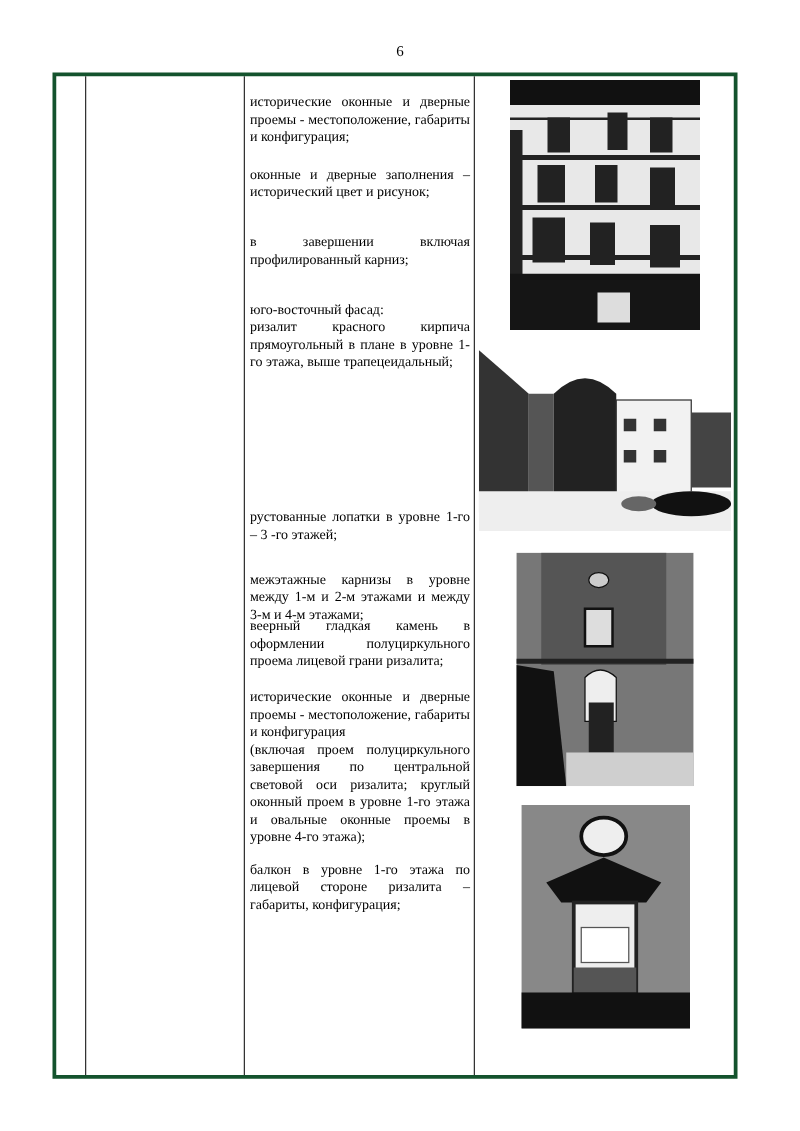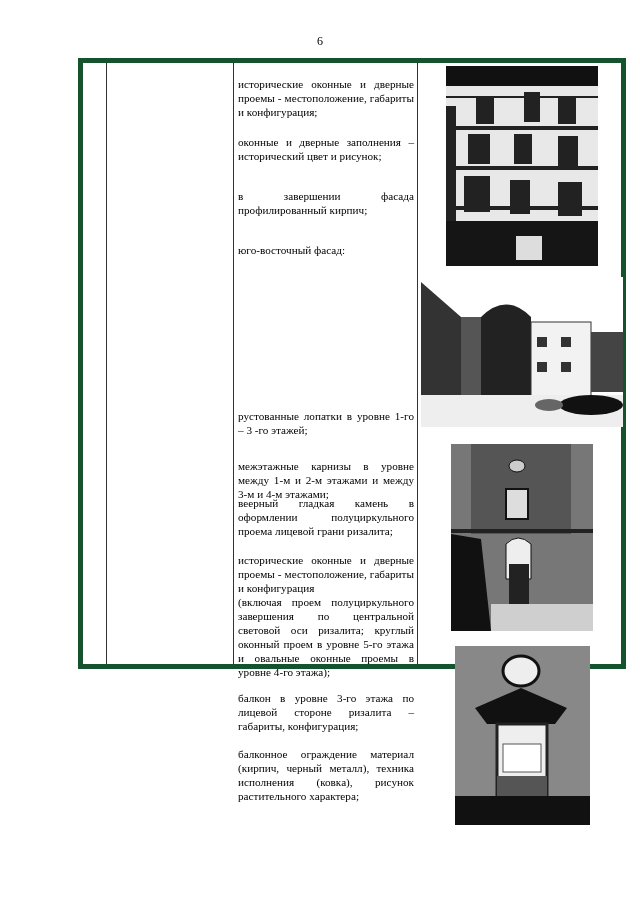--- a/index.html
+++ b/index.html
@@ -1,50 +1,50 @@
 <!DOCTYPE html>
 <html><head>
 <meta charset="utf-8">
 <style>
   html, body { margin:0; padding:0; background:#ffffff; }
   body { width:640px; height:905px; position:relative; overflow:hidden;
          font-family:"Liberation Serif", "DejaVu Serif", serif; color:#000; }
   .page-num { position:absolute; top:34px; left:0; width:640px; text-align:center;
               font-size:12px; }
-  .table { position:absolute; left:42px; top:58px; width:548px; height:611px;
-           border:5px solid #14532d; box-sizing:border-box;margin-left:36px; }
+  .table { position:absolute; left:42px; top:58px; width:548px; height:805px;
+           border:3px solid #14532d; box-sizing:border-box; }
   .vline { position:absolute; top:0; bottom:0; width:0; border-left:1px solid #333; }
   .textcol { position:absolute; left:152px; top:0; width:184px; bottom:0; }
   .p { position:absolute; left:3px; width:176px; font-size:11.2px; line-height:14.1px;
        text-align:justify; text-align-last:left; }
   .photo { position:absolute; overflow:hidden; background:#fff; }
   .photo svg { display:block; width:100%; height:100%; }
 </style>
 </head>
 <body>
 
 <div class="page-num">6</div>
 
 <div class="table">
   <div class="vline" style="left:23px"></div>
   <div class="vline" style="left:150px"></div>
   <div class="vline" style="left:334px"></div>
 
   <div class="textcol">
     <div class="p" style="top:14px">исторические оконные и дверные проемы - местоположение, габариты и конфигурация;</div>
     <div class="p" style="top:72px">оконные и дверные заполнения – исторический цвет и рисунок;</div>
-    <div class="p" style="top:126px">в завершении фасада профилированный кирпич;</div>
+    <div class="p" style="top:126px">в завершении включая профилированный карниз;</div>
     <div class="p" style="top:180px">юго-восточный фасад:</div>
+    <div class="p" style="top:194px">ризалит красного кирпича прямоугольный в плане в уровне 1-го этажа, выше трапецеидальный;</div>
     <div class="p" style="top:346px">рустованные лопатки в уровне 1-го – 3 -го этажей;</div>
     <div class="p" style="top:396px">межэтажные карнизы в уровне между 1-м и 2-м этажами и между 3-м и 4-м этажами;</div>
     <div class="p" style="top:433px">веерный гладкая камень в оформлении полуциркульного проема лицевой грани ризалита;</div>
     <div class="p" style="top:490px">исторические оконные и дверные проемы - местоположение, габариты и конфигурация</div>
-    <div class="p" style="top:532px">(включая проем полуциркульного завершения по центральной световой оси ризалита; круглый оконный проем в уровне 5-го этажа и овальные оконные проемы в уровне 4-го этажа);</div>
-    <div class="p" style="top:628px">балкон в уровне 3-го этажа по лицевой стороне ризалита – габариты, конфигурация;</div>
-    <div class="p" style="top:684px">балконное ограждение материал (кирпич, черный металл), техника исполнения (ковка), рисунок растительного характера;</div>
+    <div class="p" style="top:532px">(включая проем полуциркульного завершения по центральной световой оси ризалита; круглый оконный проем в уровне 1-го этажа и овальные оконные проемы в уровне 4-го этажа);</div>
+    <div class="p" style="top:628px">балкон в уровне 1-го этажа по лицевой стороне ризалита – габариты, конфигурация;</div>
   </div>
 
   <div class="photo" style="left:363px; top:3px; width:152px; height:200px">
     <svg viewBox="0 0 152 200" preserveAspectRatio="none">
       <rect width="152" height="200" fill="#111"></rect>
       <rect x="0" y="20" width="152" height="150" fill="#e8e8e8"></rect>
       <g fill="#222">
         <rect x="0" y="30" width="152" height="2"></rect>
           <rect x="0" y="60" width="152" height="4"></rect>
         <rect x="0" y="100" width="152" height="4"></rect>

